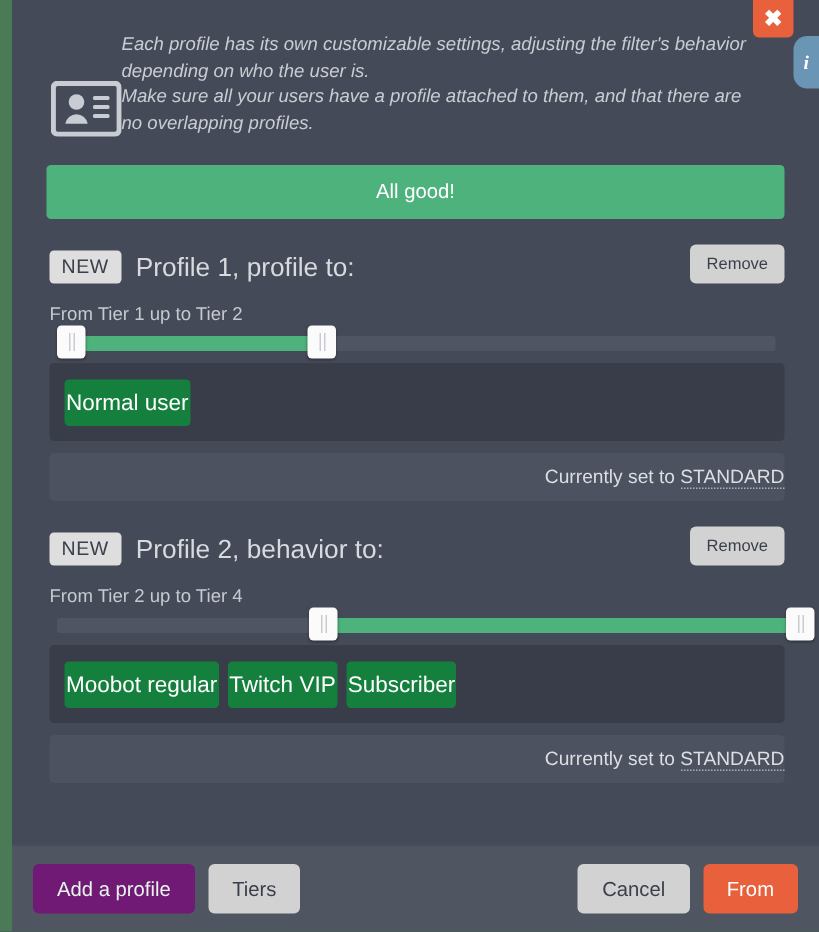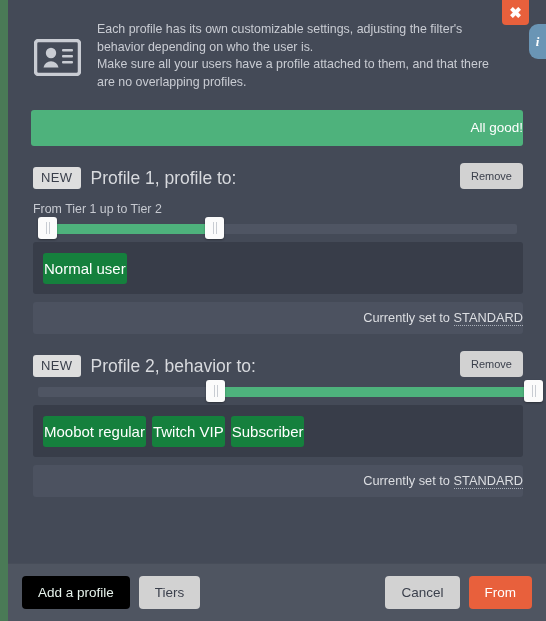--- a/index.html
+++ b/index.html
@@ -71,23 +71,24 @@
     line-height: 35px;
     text-align: center;
     cursor: pointer;
     z-index: 40;
     font-family: "Liberation Serif", serif;
   }
 
   
   #intro {
     display: flex;
-    align-items: center;
+    align-items: flex-end;
     padding: 20px 0 0 12px;
-    gap: 16px;
+    gap: 0;
+    font-style: italic;
   }
 
   #intro-icon {
     flex: 0 0 auto;
     width: 47px;
     height: 37px;
     margin-top: 3px;
   }
 
   #intro-text {
@@ -101,21 +102,21 @@
 
   
   #status-banner {
     margin: 19px 9px 0 9px;
     height: 36px;
     background: #4eb27c;
     border-radius: 3px;
     color: #ffffff;
     font-size: 13.5px;
     line-height: 36px;
-    text-align: right;
+    text-align: center;
   }
 
   
   .profile { margin: 18px 9px 0 11px; }
 
   .profile-header {
     display: flex;
     align-items: center;
     height: 28px;
     position: relative;
@@ -254,21 +255,21 @@
   }
   .btn {
     border: none;
     border-radius: 4px;
     font-size: 13.5px;
     padding: 10px 16px;
     cursor: pointer;
     font-family: "Liberation Sans", sans-serif;
     line-height: 1;
   }
-  .btn-green  { background: #000000; color: #e7f3ec; }
+  .btn-green  { background: #701a75; color: #e7f3ec; }
   .btn-grey   { background: #d2d2d2; color: #3a3f4b; }
   .btn-orange { background: #e8603c; color: #ffffff; }
   #footer-spacer { flex: 1 1 auto; }
 </style>
 </head>
 <body>
 
 <div id="modal">
 
   <button id="close-btn">✖</button>
@@ -315,20 +316,21 @@
         <span>Currently set to </span><span class="emph">STANDARD</span>
       </div>
     </div>
 
     <div class="profile">
       <div class="profile-header">
         <span class="new-badge">NEW</span>
         <span class="profile-title">Profile 2, behavior to:</span>
         <button class="remove-btn">Remove</button>
       </div>
+      <div class="tier-label">From Tier 2 up to Tier 4</div>
       <div class="slider">
         <div class="slider-track"></div>
         <div class="slider-fill" style="left:182px; width:322px;"></div>
         <div class="slider-handle" style="left:173px;"></div>
         <div class="slider-handle" style="left:491px;"></div>
       </div>
       <div class="tags-box">
         <span class="tag">Moobot regular</span>
         <span class="tag">Twitch VIP</span>
         <span class="tag">Subscriber</span>

